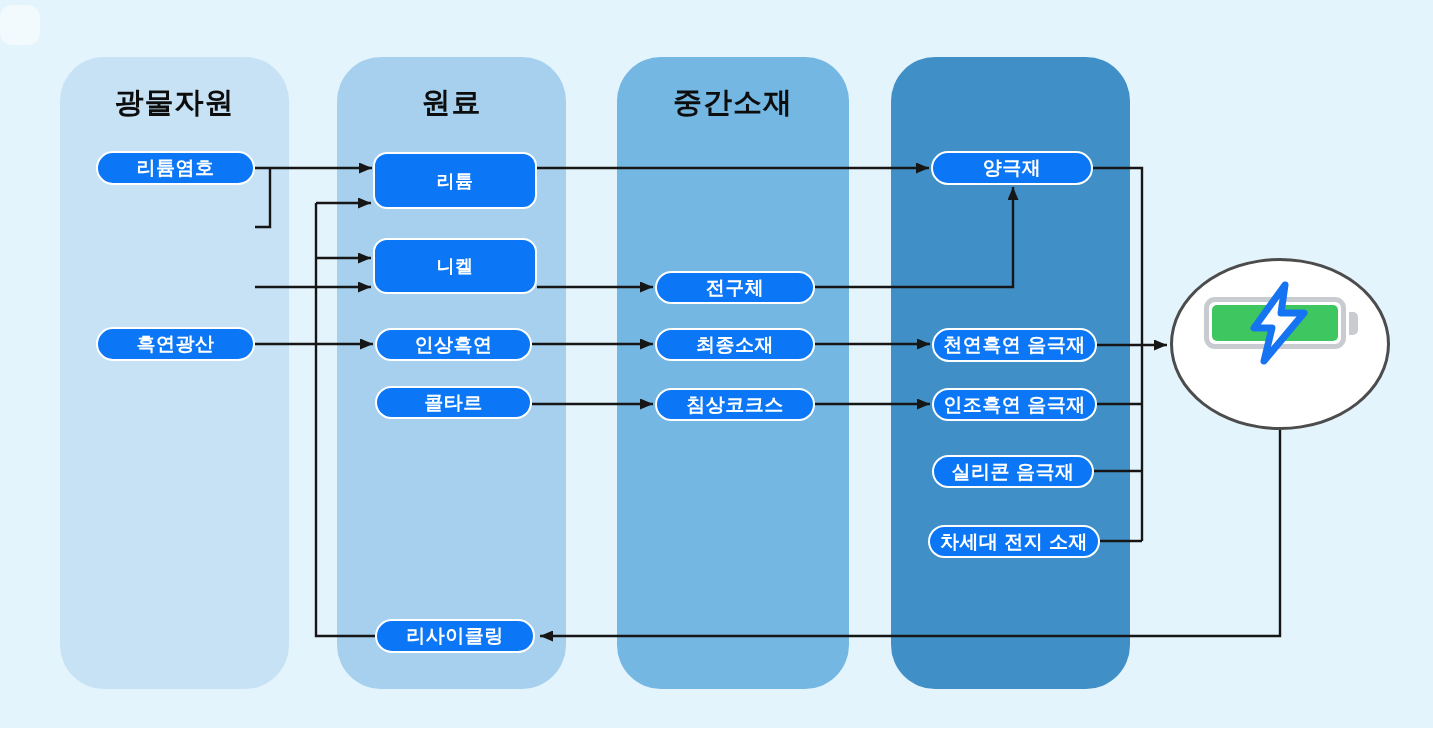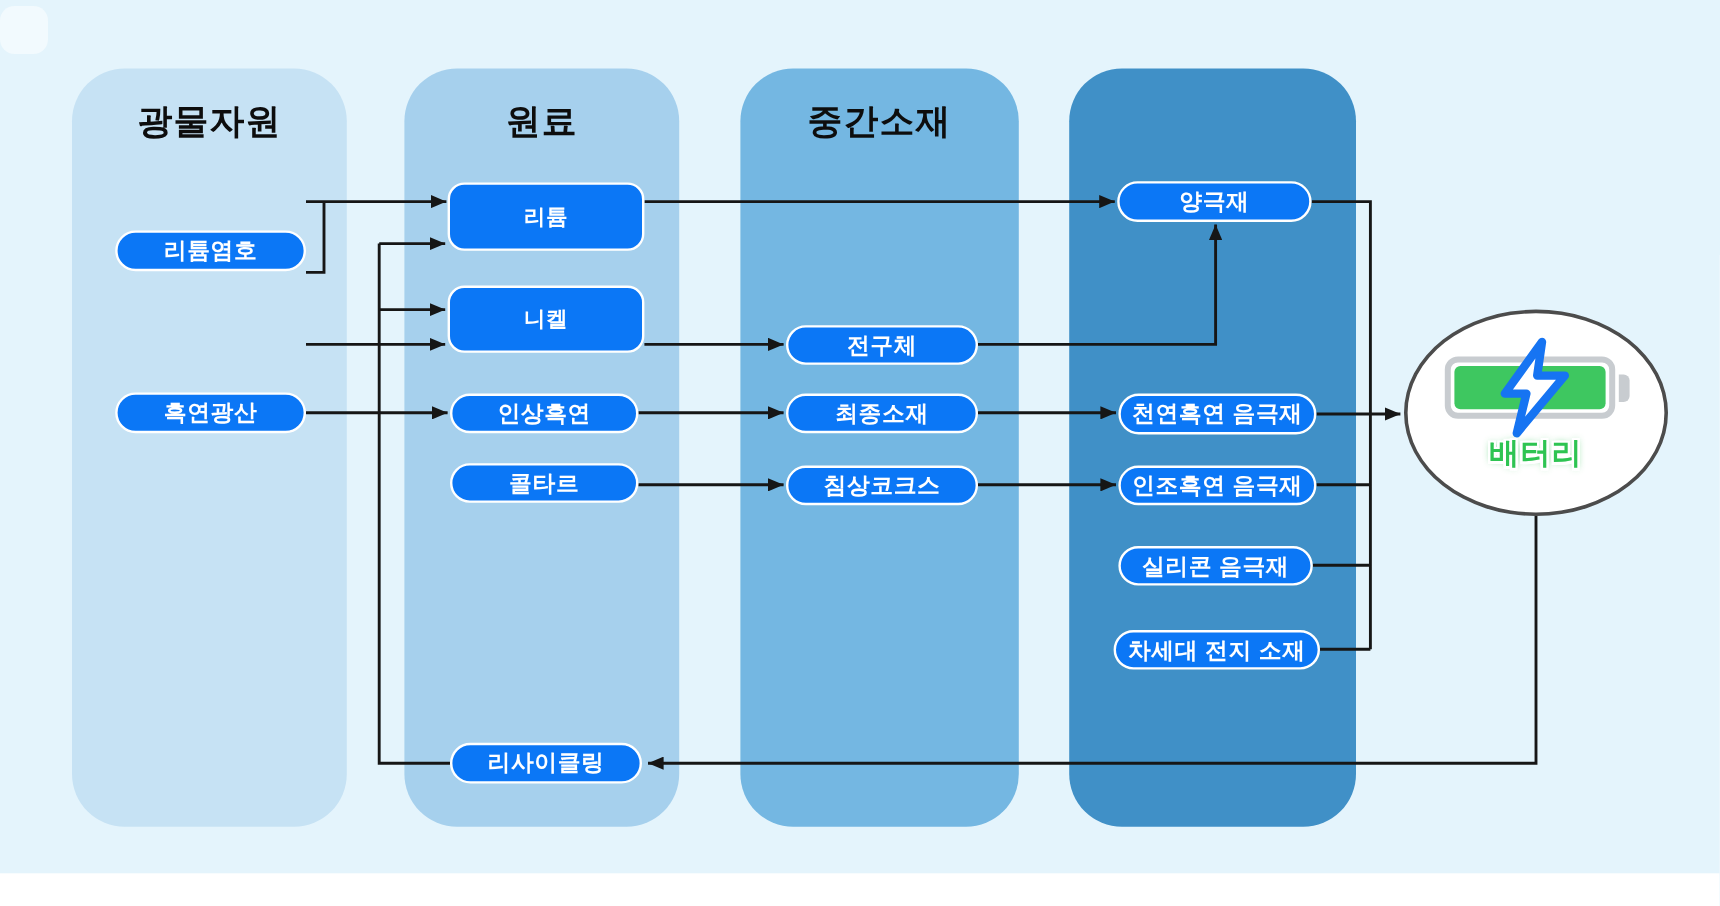--- a/index.html
+++ b/index.html
@@ -80,21 +80,21 @@
     <path class="edge" d="M815,287 H1013 V187" marker-end="url(#ah)"></path>
     <path class="edge" d="M532,344 H653" marker-end="url(#ah)"></path>
     <path class="edge" d="M532,404 H653" marker-end="url(#ah)"></path>
     <path class="edge" d="M815,344 H930" marker-end="url(#ah)"></path>
     <path class="edge" d="M815,404 H930" marker-end="url(#ah)"></path>
     <path class="edge" d="M1093,168 H1142 V541 M1097,404 H1142 M1094,471 H1142 M1100,541 H1142"></path>
     <path class="edge" d="M1097,345 H1167" marker-end="url(#ah)"></path>
     <path class="edge" d="M1280,430 V636 H540" marker-end="url(#ah)"></path>
   </svg>
 
-  <div class="node" style="left:96px;top:151px;width:159px;height:34px;margin-top:41px;">리튬염호</div>
+  <div class="node" style="left:96px;top:151px;width:159px;height:34px;">리튬염호</div>
   <div class="node" style="left:96px;top:327px;width:159px;height:34px;">흑연광산</div>
 
   <div class="node big" style="left:373px;top:152px;width:164px;height:57px;">리튬</div>
   <div class="node big" style="left:373px;top:238px;width:164px;height:56px;">니켈</div>
   <div class="node" style="left:375px;top:328px;width:157px;height:33px;">인상흑연</div>
   <div class="node" style="left:375px;top:386px;width:157px;height:33px;">콜타르</div>
   <div class="node" style="left:655px;top:271px;width:160px;height:33px;">전구체</div>
 
   <div class="node" style="left:375px;top:619px;width:160px;height:34px;">리사이클링</div>
   <div class="node" style="left:655px;top:328px;width:160px;height:33px;">최종소재</div>
@@ -107,16 +107,15 @@
   <div class="node" style="left:928px;top:525px;width:172px;height:33px;">차세대 전지 소재</div>
 
   <div class="battery">
     <div class="bat-body">
       <div class="bat-fill"></div>
     </div>
     <div class="bat-nub"></div>
     <svg class="bat-bolt" viewBox="0 0 68 84">
       <path d="M40,4 L9,47 H27 L19,80 L59,32 H36 Z" fill="#ffffff" stroke="#1674f2" stroke-width="7" stroke-linejoin="round"></path>
     </svg>
-    <div class="bat-label">배터리</div>
   </div>
 
 </div>
 
 </body></html>

